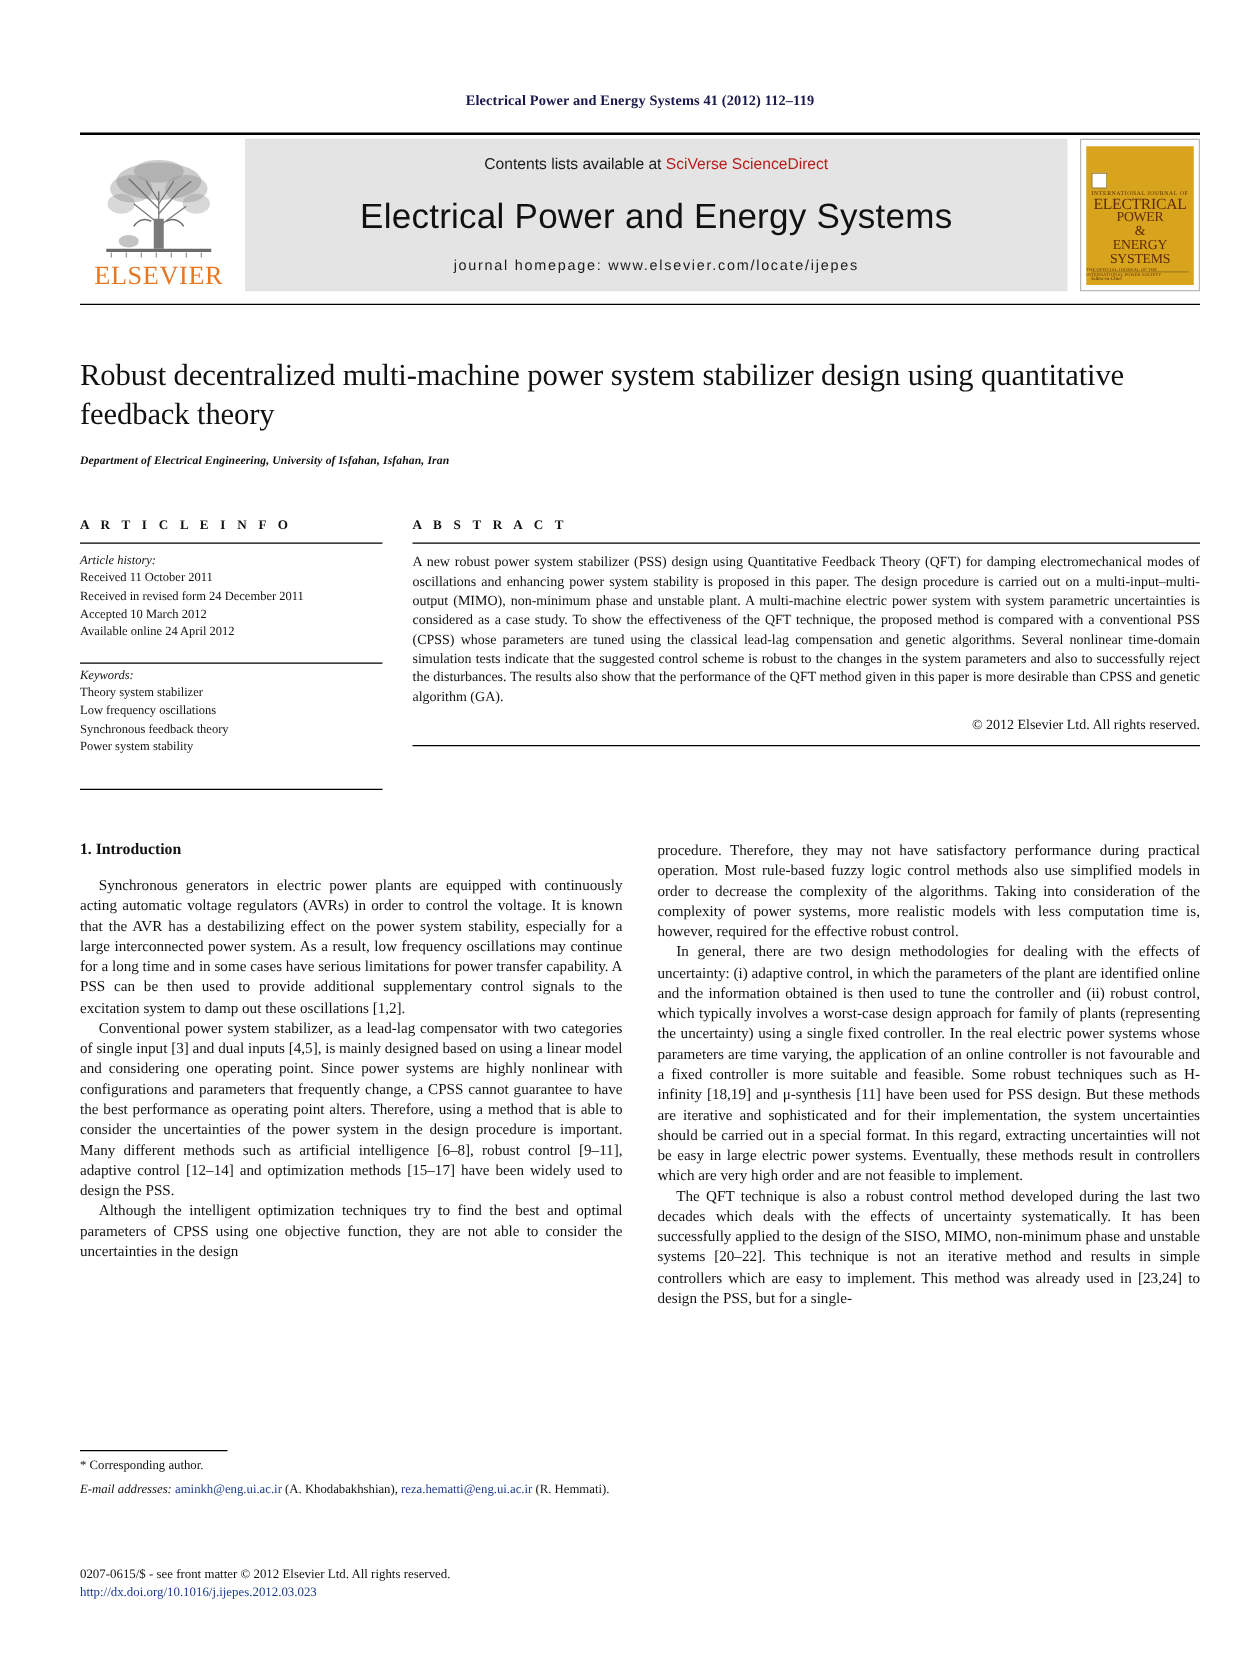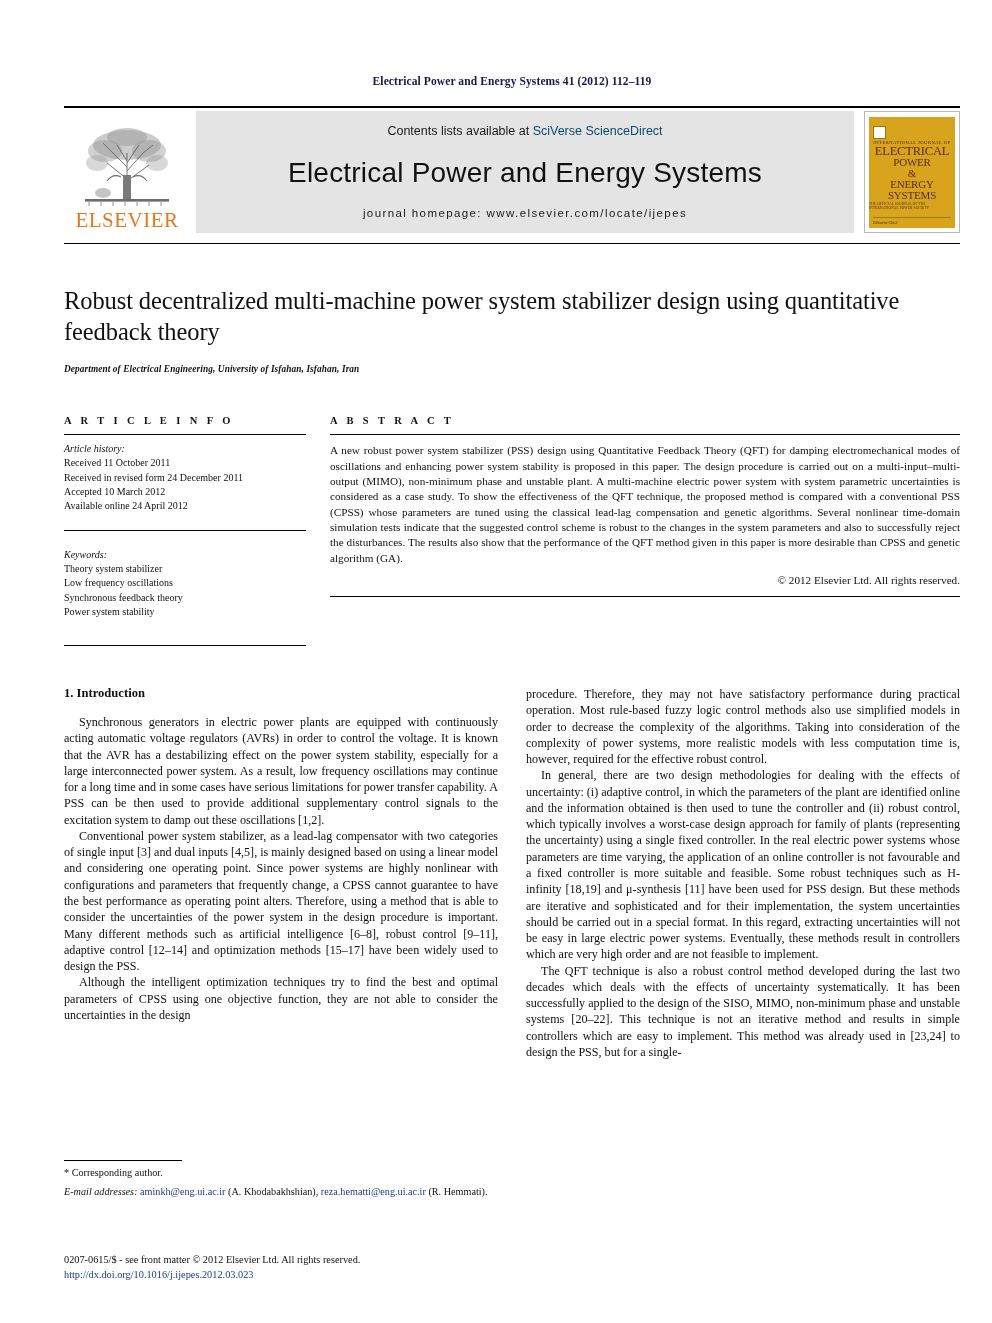--- a/index.html
+++ b/index.html
@@ -76,21 +76,21 @@
     padding: 13px 0 14px 0;
     box-sizing: border-box;
     margin: 0 10px 0 6px;
   }
   .contents-line {
     font-family: "Liberation Sans", sans-serif;
     font-size: 12.5px;
     color: #1a1a1a;
   }
   .contents-line .sd-link {
-    color: #0c4a6e;
+    color: #b91c1c;
   }
   .journal-title {
     font-family: "Liberation Sans", sans-serif;
     font-size: 28px;
     color: #111;
     letter-spacing: 0.2px;
     font-weight: 400;
   }
   .homepage-line {
     font-family: "Liberation Sans", sans-serif;
@@ -109,21 +109,21 @@
     align-items: stretch;
   }
   .cover-inner {
     flex: 1 1 auto;
     background: #d8a41e;
     position: relative;
     display: flex;
     flex-direction: column;
     align-items: center;
     box-sizing: border-box;
-    padding-top: 9px;
+    padding-top: 21px;
   }
   .cover-badge {
     width: 13px; height: 13px;
     background: #fff;
     border: 1px solid #9b7614;
     align-self: flex-start;
     margin-left: 4px;
     box-sizing: border-box;
   }
   .cover-topline {
@@ -221,21 +221,21 @@
   .info-block {
     font-family: Liberation Serif, serif;
     font-size: 10px;
     line-height: 1.43;
     color: #111;
     margin-top: 7px;
   }
   .info-block .lbl {
     font-style: italic;
   }
-  .info-block.keywords { margin-top: 17px; }
+  .info-block.keywords { margin-top: 3px; }
   .abstract-body {
     font-family: "Liberation Serif", serif;
     font-size: 11.2px;
     line-height: 1.375;
     text-align: justify;
     color: #111;
     margin-top: 8px;
   }
   .copyright {
     text-align: right;

